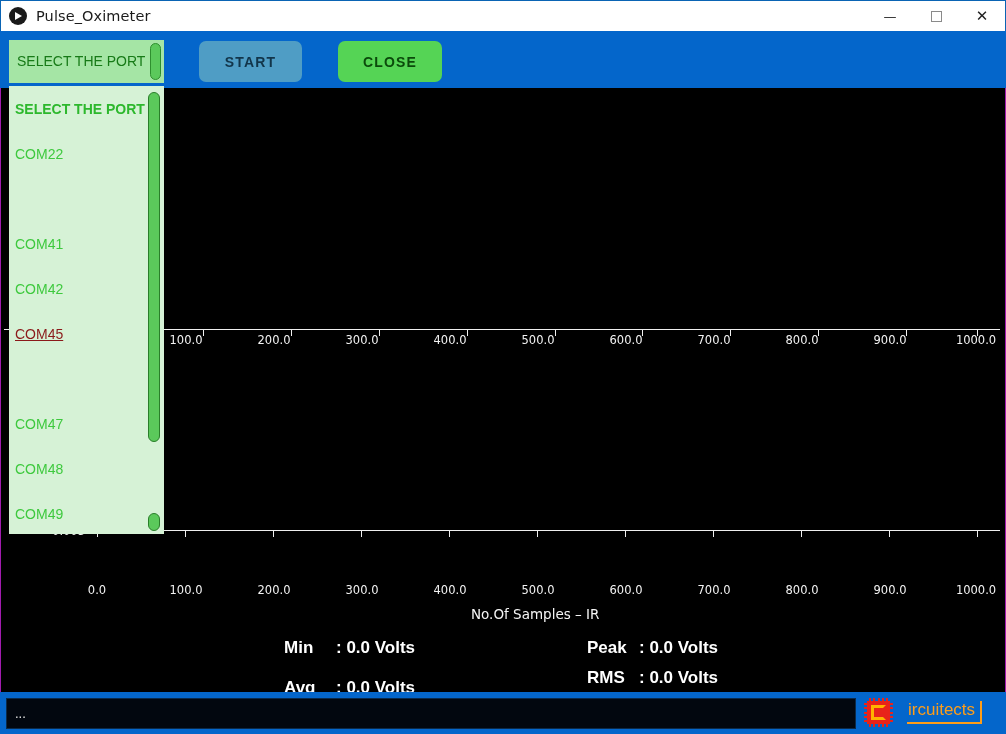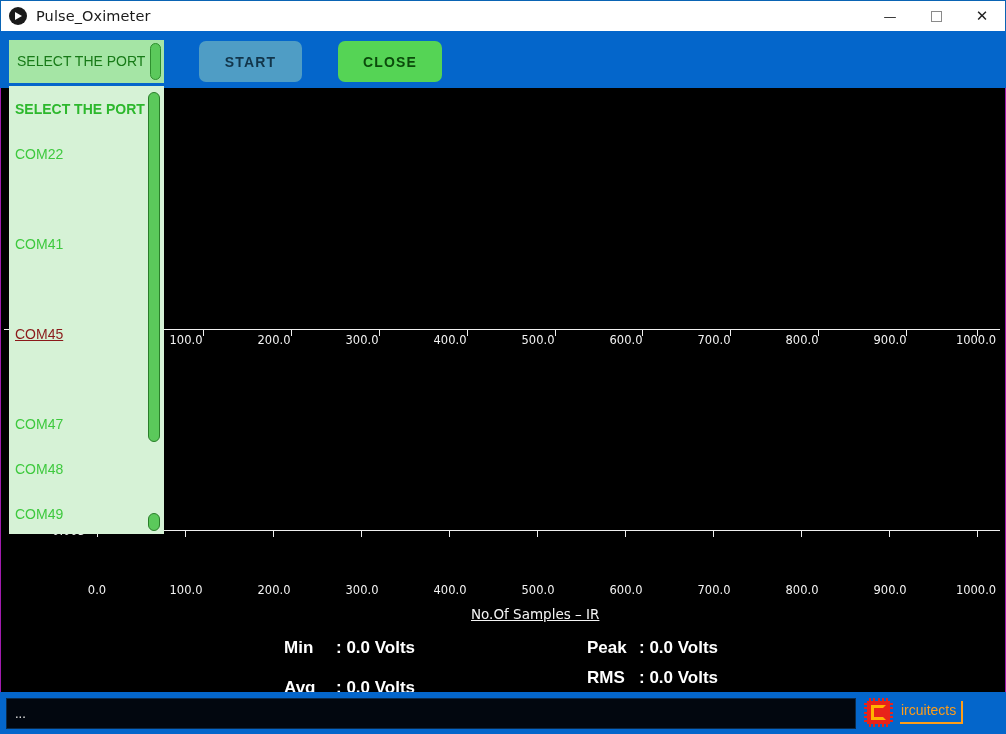--- a/index.html
+++ b/index.html
@@ -250,21 +250,20 @@
     font-family: "DejaVu Sans", sans-serif;
     text-align: right;
     white-space: nowrap;
   }
   .axis-title {
     position: absolute;
     font-size: 13.5px;
     color: #f5f5f5;
     font-family: "DejaVu Sans", sans-serif;
     white-space: nowrap;
-    text-decoration: underline;
   }
 
   
   .stats {
     position: absolute;
     left: 1px; top: 630px;
     width: 1004px;
     height: 62px;
     background: #000000;
   }
@@ -336,23 +335,23 @@
   .pins.bot { left: 5px; bottom: 0; width: 19px; height: 4px; }
   .pins span { width: 2px; background: #e8231a; height: 100%; }
   .pins.left, .pins.right {
     flex-direction: column;
     width: 4px; height: 19px; top: 5px;
   }
   .pins.left { left: 0; }
   .pins.right { right: 0; }
   .pins.left span, .pins.right span { width: 100%; height: 2px; }
   .logo-text {
-    margin-left: 7px;
+    margin-left: 14px;
     color: #ff9d18;
-    font-size: 14px;
+    font-size: 17px;
     font-family: "Liberation Sans", sans-serif;
     border-right: 2px solid #ff9d18;
     border-bottom: 2px solid #ff9d18;
     padding: 0 5px 3px 1px;
     line-height: 18px;
   }
 </style>
 </head>
 <body>
 
@@ -458,20 +457,21 @@
   <div class="combo">
     <div class="combo-label">SELECT THE PORT</div>
     <div class="combo-scroll-thumb"></div>
   </div>
 
   <div class="dropdown">
     <div class="dd-scroll-track"></div>
     <div class="dd-item head" style="top:0px;">SELECT THE PORT</div>
     <div class="dd-item" style="top:45px;">COM22</div>
     <div class="dd-item" style="top:135px;text-align:center;">COM41</div>
+    <div class="dd-item" style="top:180px;">COM42</div>
     <div class="dd-item sel" style="top:225px;">COM45</div>
     <div class="dd-item" style="top:315px;">COM47</div>
     <div class="dd-item" style="top:360px;">COM48</div>
     <div class="dd-item" style="top:405px;">COM49</div>
     <div class="dd-scroll-thumb"></div>
     <div class="dd-scroll-btm"></div>
   </div>
 
   <div class="statusbar">
     <div class="status-field">...</div>

